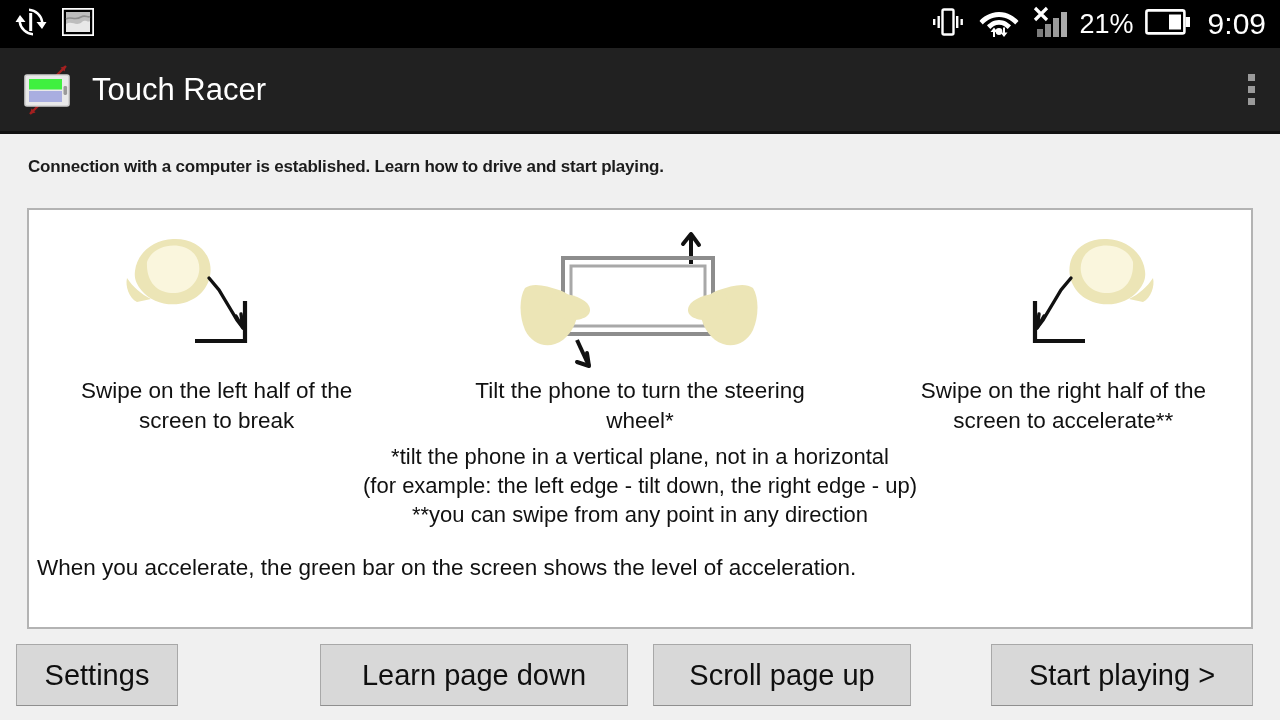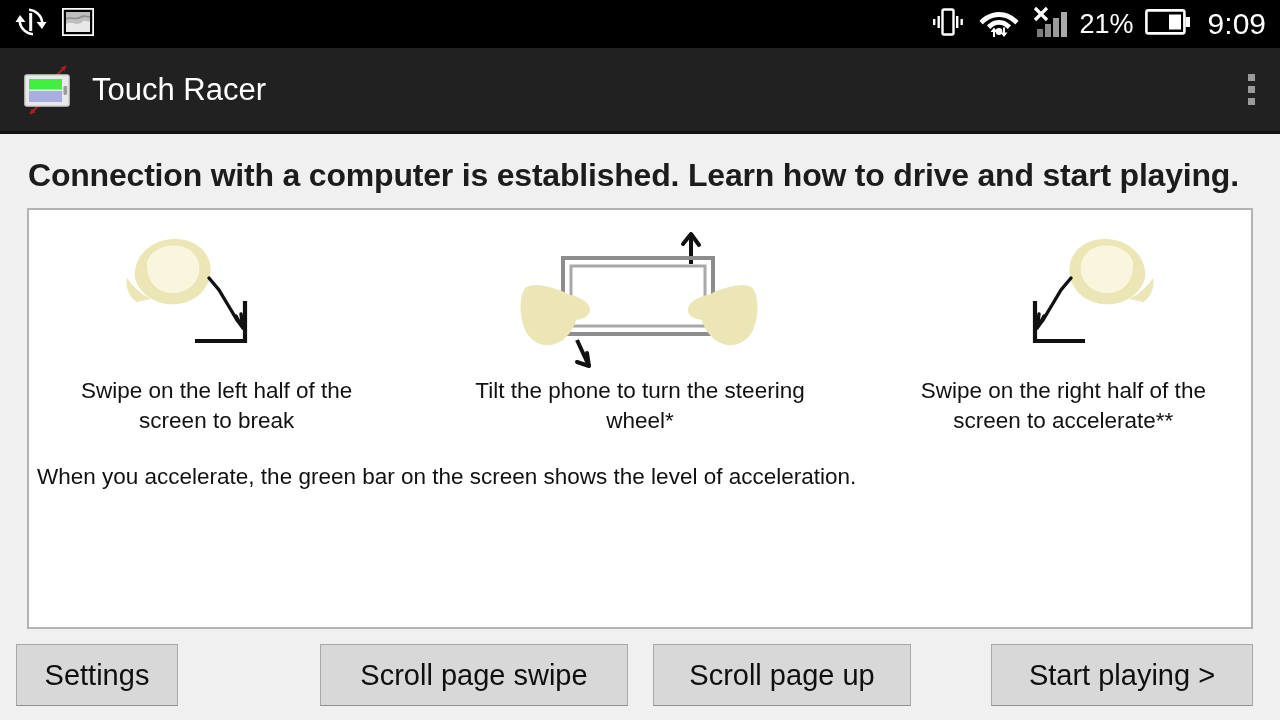--- a/index.html
+++ b/index.html
@@ -103,21 +103,21 @@
   .content {
     position: absolute;
     top: 137px; left: 0;
     width: 1280px;
     height: 583px;
     background: #f0f0f0;
   }
   .headline {
     margin: 0;
     padding: 20px 24px 0 28px;
-    font-size: 32px;
+    font-size: 17px;
     font-weight: bold;
     color: #1c1c1c;
     letter-spacing: -0.2px;
   }
   .card {
     position: absolute;
     left: 27px;
     top: 71px;
     width: 1226px;
     height: 421px;
@@ -346,25 +346,30 @@
               <path d="M200 62 C202 70 198 82 190 86 L176 83 C186 78 194 71 200 62 Z" fill="#ece5b6"></path>
               <path d="M118 62 L108 74 L102 84 L96 94 L90 104 L84 112" stroke="#111111" stroke-width="3.4" fill="none" stroke-linecap="round"></path>
               <path d="M84 112 L91 100 M84 112 L86 98" stroke="#111111" stroke-width="3.4" fill="none" stroke-linecap="round"></path>
               <path d="M82 85 L82 125 L132 125" stroke="#111111" stroke-width="4.2" fill="none"></path>
             </svg>
           </div>
           <div class="panel-caption">Swipe on the right half of the screen to accelerate**</div>
         </div>
       </div>
 
+      <div class="footnotes">
+        <div>*tilt the phone in a vertical plane, not in a horizontal</div>
+        <div>(for example: the left edge - tilt down, the right edge - up)</div>
+        <div>**you can swipe from any point in any direction</div>
+      </div>
 
       <div class="note-final">When you accelerate, the green bar on the screen shows the level of acceleration.</div>
     </div>
 
     <div class="button-row">
       <div class="btn btn-settings">Settings</div>
-      <div class="btn btn-scrolldown">Scroll page swipe</div>
+      <div class="btn btn-scrolldown">Learn page down</div>
       <div class="btn btn-scrollup">Scroll page up</div>
       <div class="btn btn-start">Start playing &gt;</div>
     </div>
 
   </div>
 </div>
 
 </body></html>

